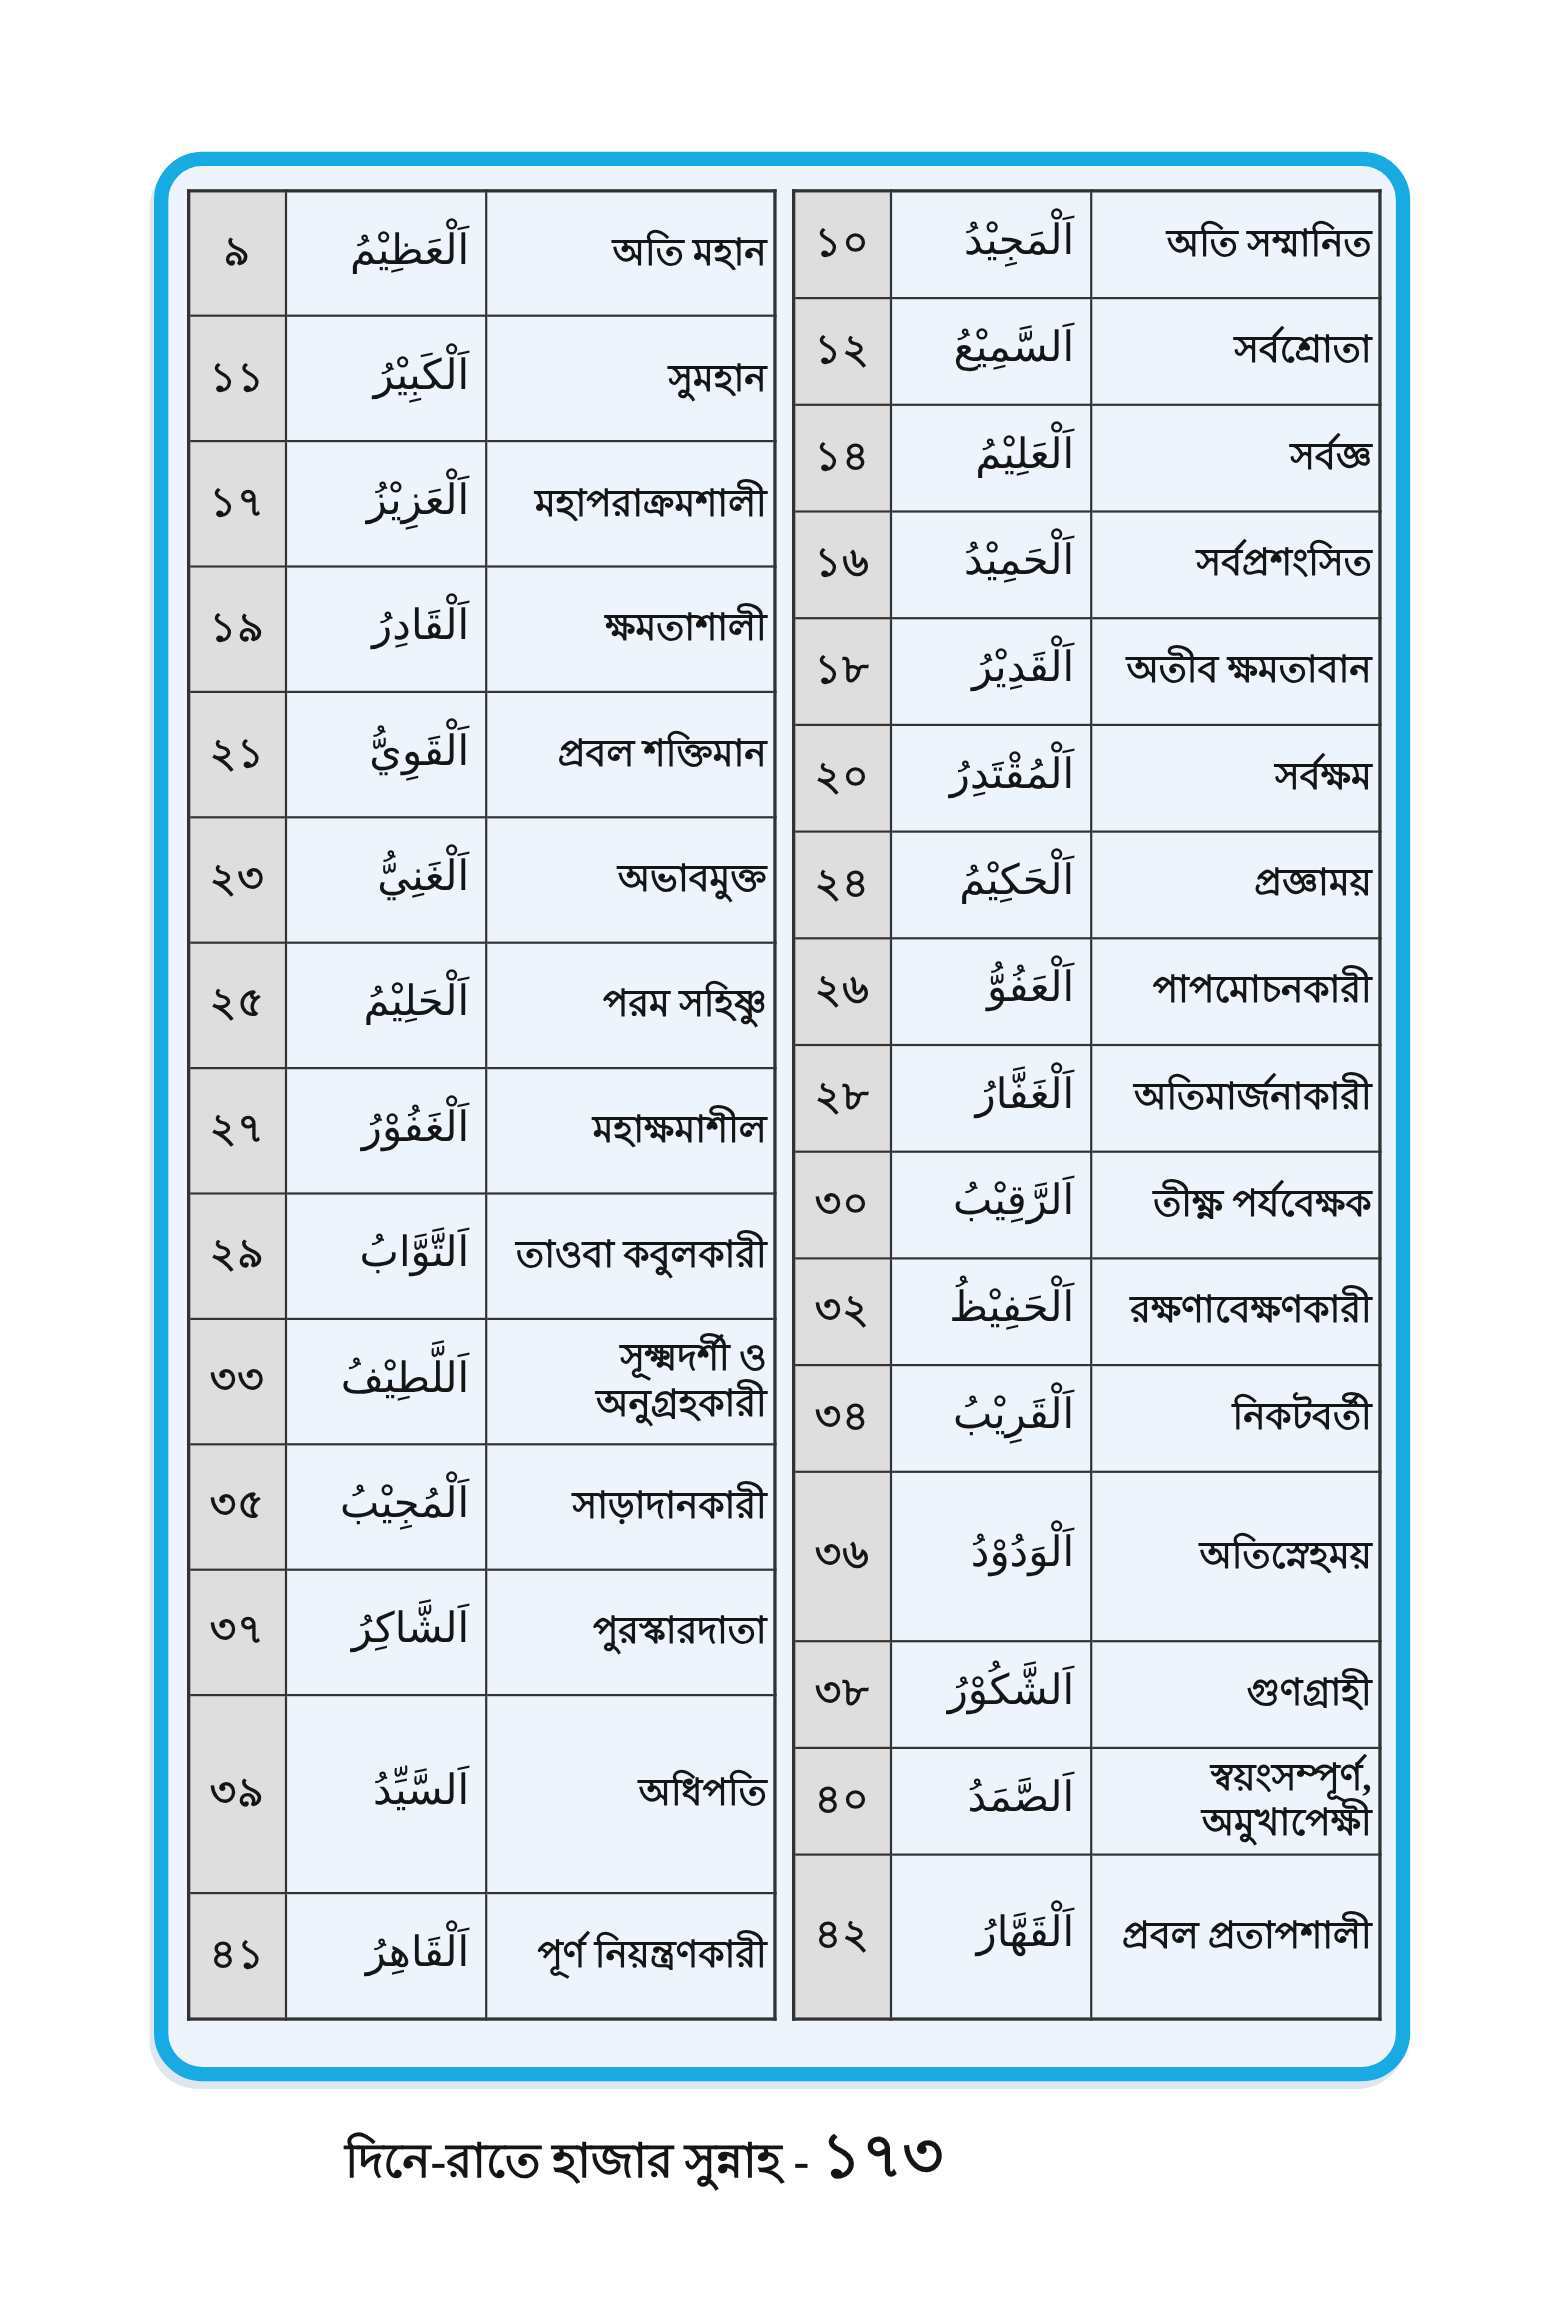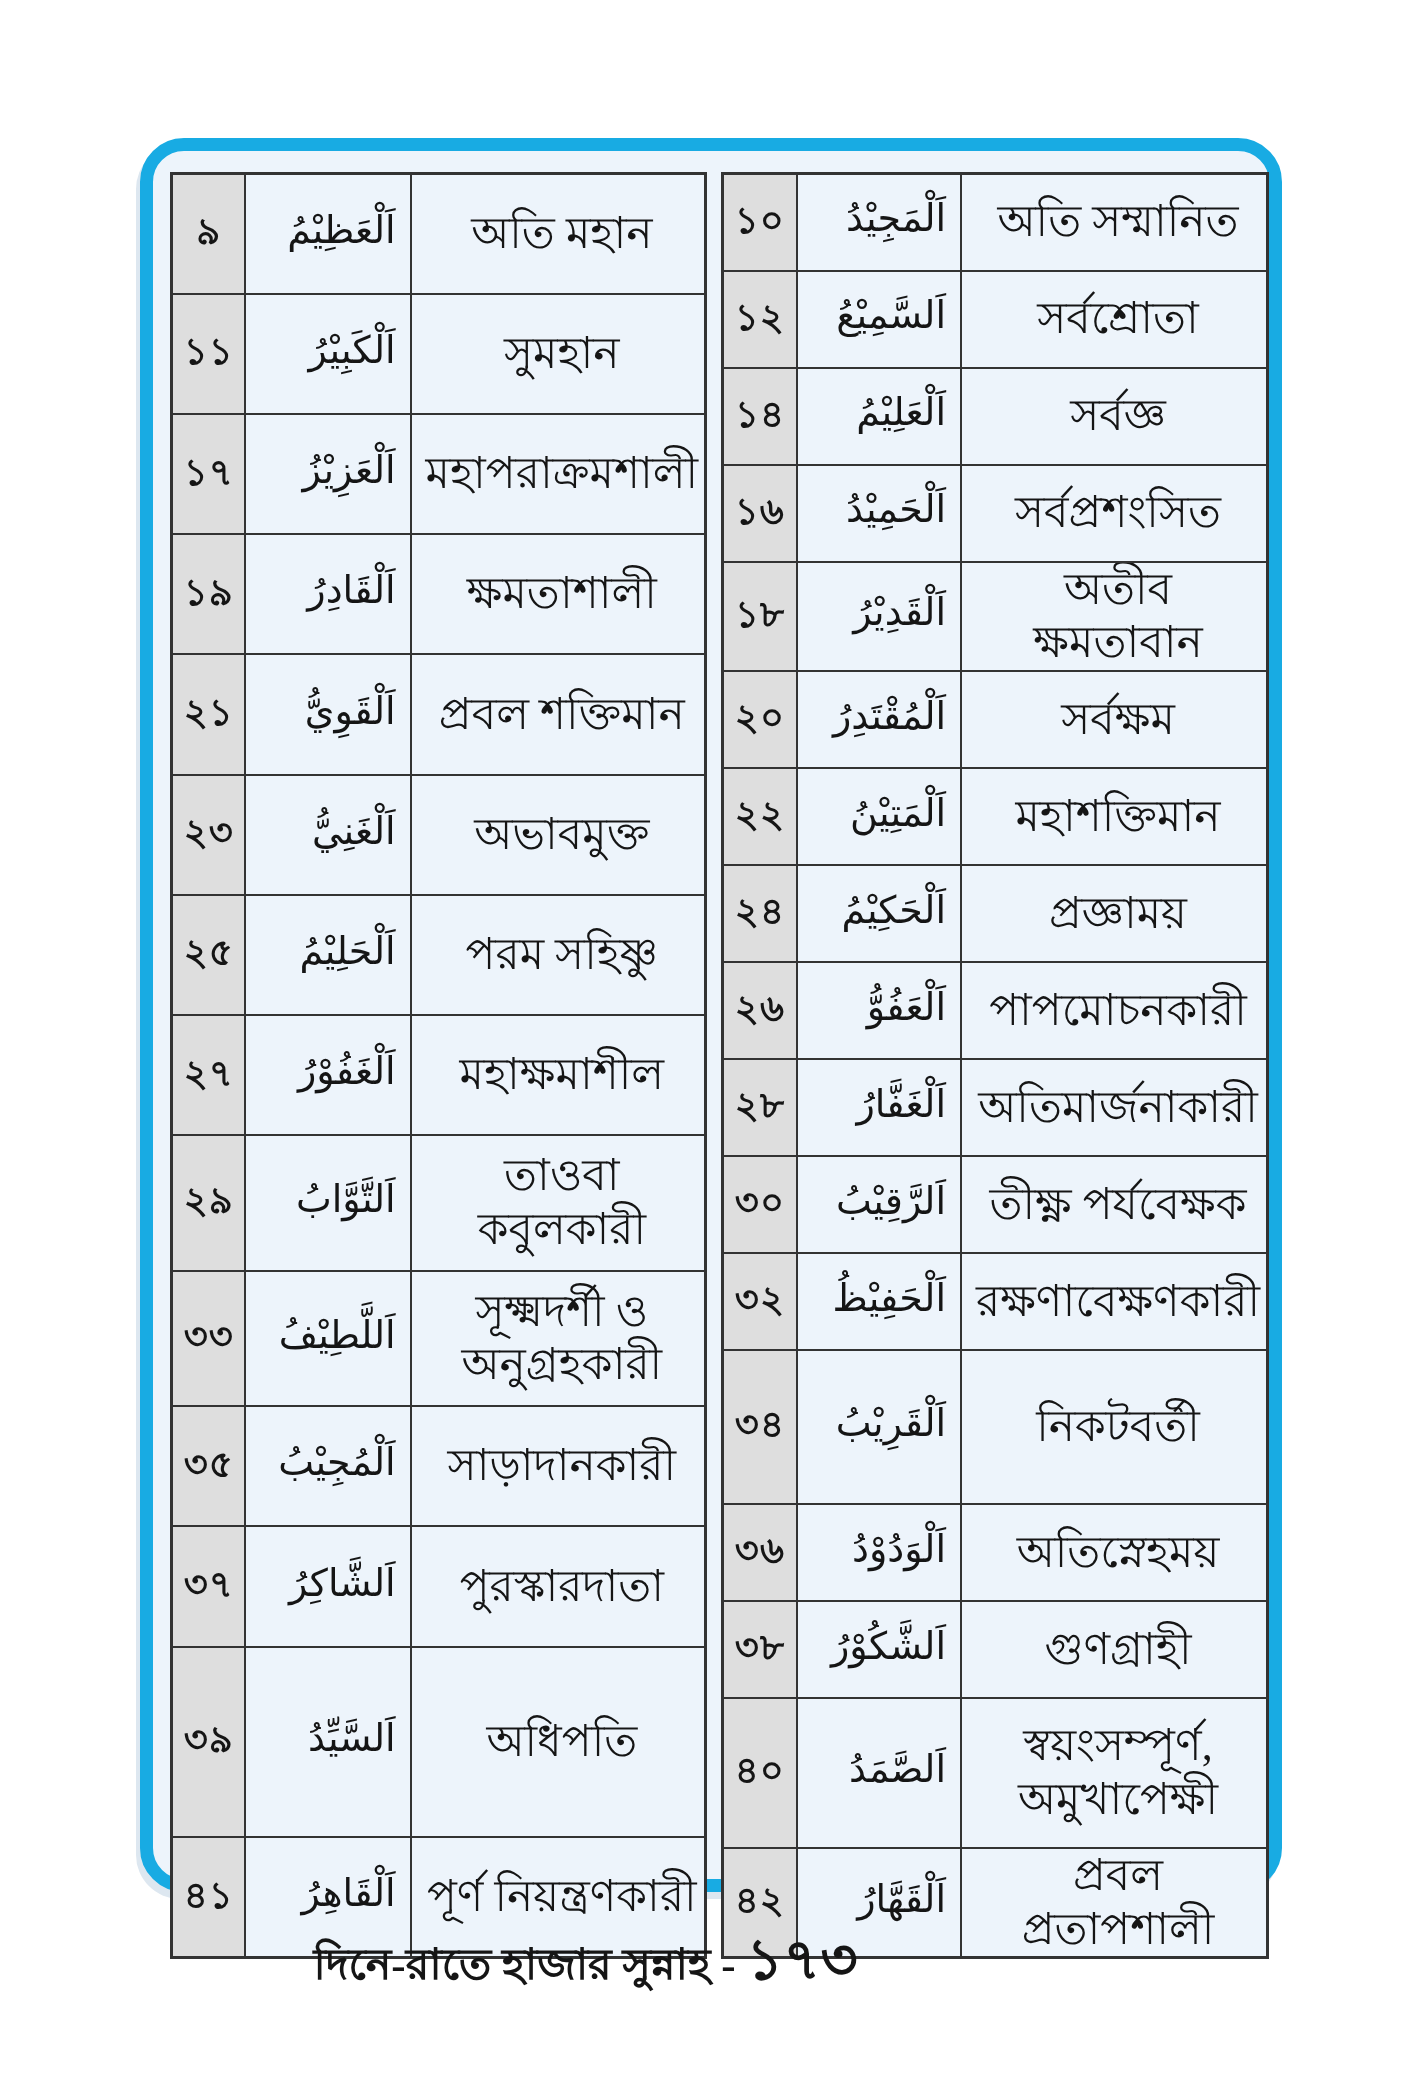--- a/index.html
+++ b/index.html
@@ -59,24 +59,25 @@
   td.ar{
     direction:rtl;
     text-align:right;
     padding:0 14px 6px 6px;
     font-family:"DejaVu Sans",sans-serif;
     font-size:38px;
     font-weight:normal;
     line-height:1.15;
   }
   td.bn{
-    text-align:center;
+    text-align:right;
     padding:0 6px 0 14px;
-    font-size:44px;
+    font-size:34px;
     line-height:1.22;
+    font-weight:bold;
   }
   .footer{
     position:absolute;
     left:0; top:1916px;
     width:1171px;
     text-align:center;
     font-size:43px;
     font-weight:bold;
     white-space:nowrap;
   }
@@ -222,25 +223,20 @@
     <td class="ar">اَلْقَدِيْرُ</td>
     <td class="bn">অতীব ক্ষমতাবান</td>
   </tr>
 
   <tr>
     <td class="num">২০</td>
     <td class="ar">اَلْمُقْتَدِرُ</td>
     <td class="bn">সর্বক্ষম</td>
   </tr>
 
-  <tr>
-    <td class="num">২২</td>
-    <td class="ar">اَلْمَتِيْنُ</td>
-    <td class="bn">মহাশক্তিমান</td>
-  </tr>
 
   <tr>
     <td class="num">২৪</td>
     <td class="ar">اَلْحَكِيْمُ</td>
     <td class="bn">প্রজ্ঞাময়</td>
   </tr>
 
   <tr>
     <td class="num">২৬</td>
     <td class="ar">اَلْعَفُوُّ</td>

